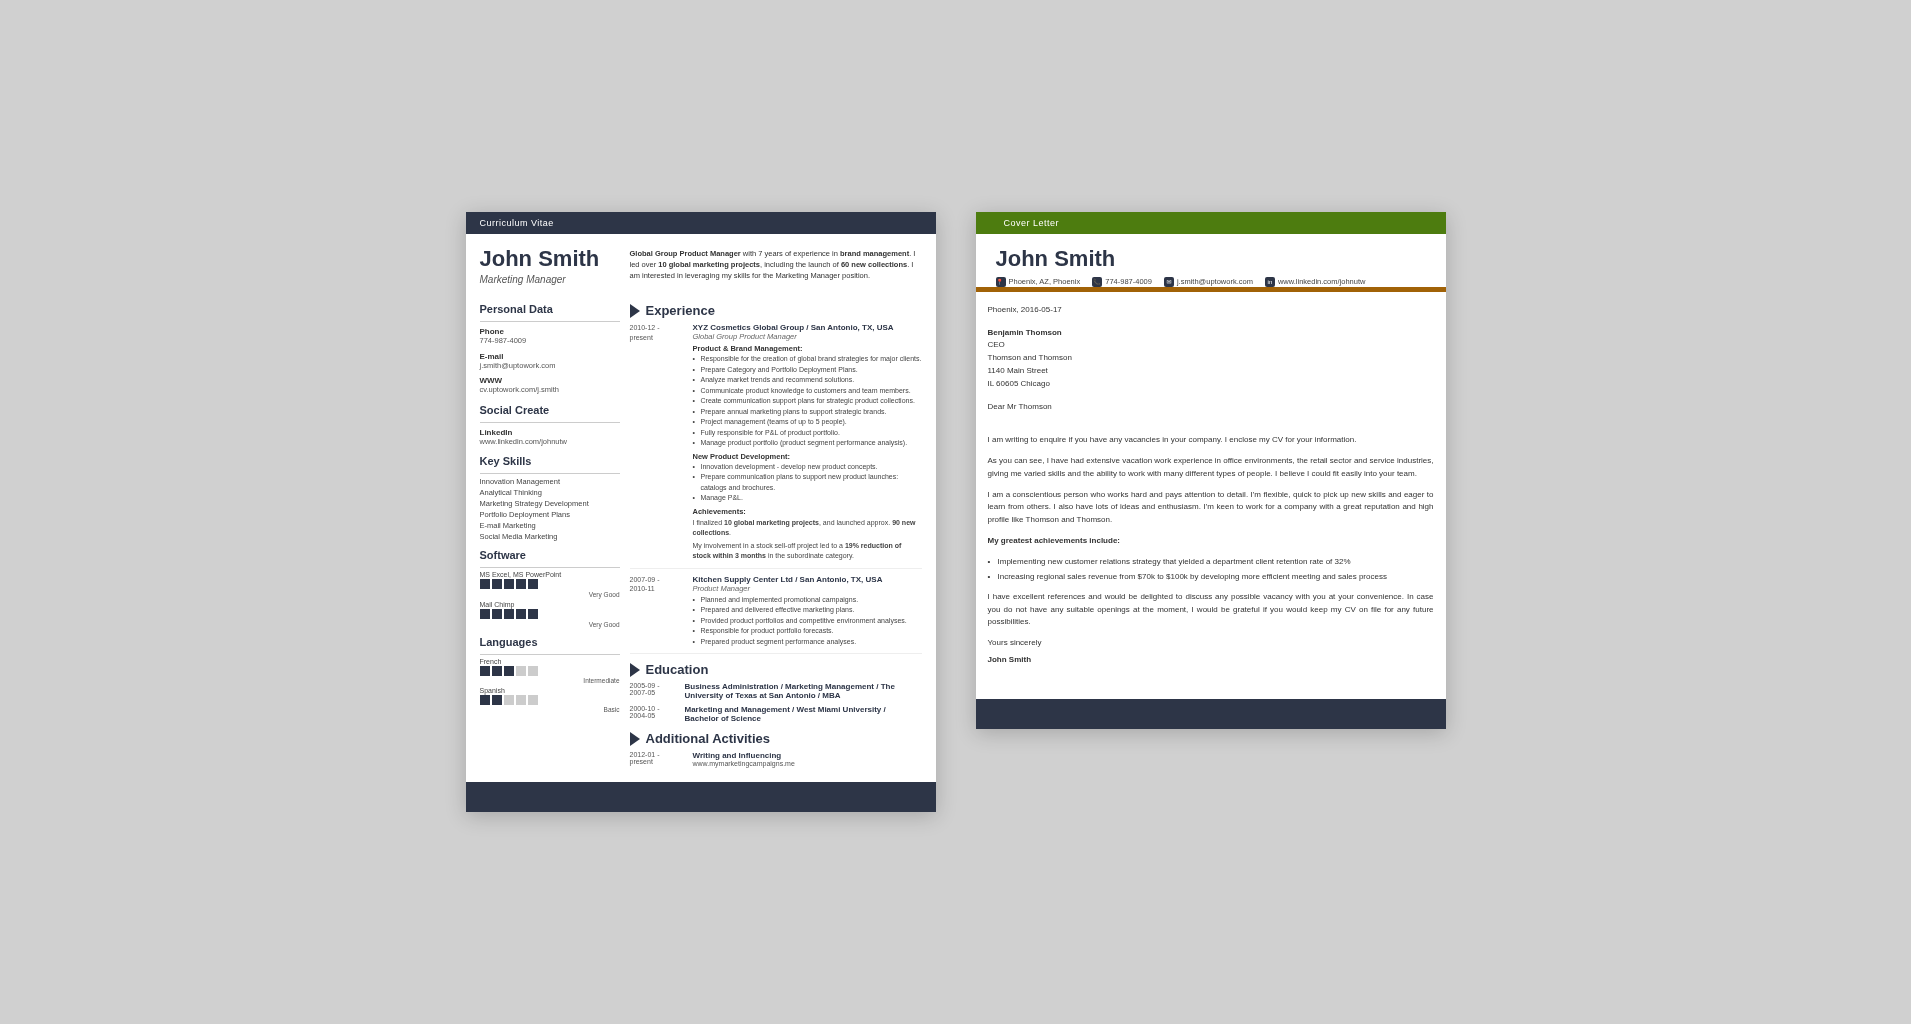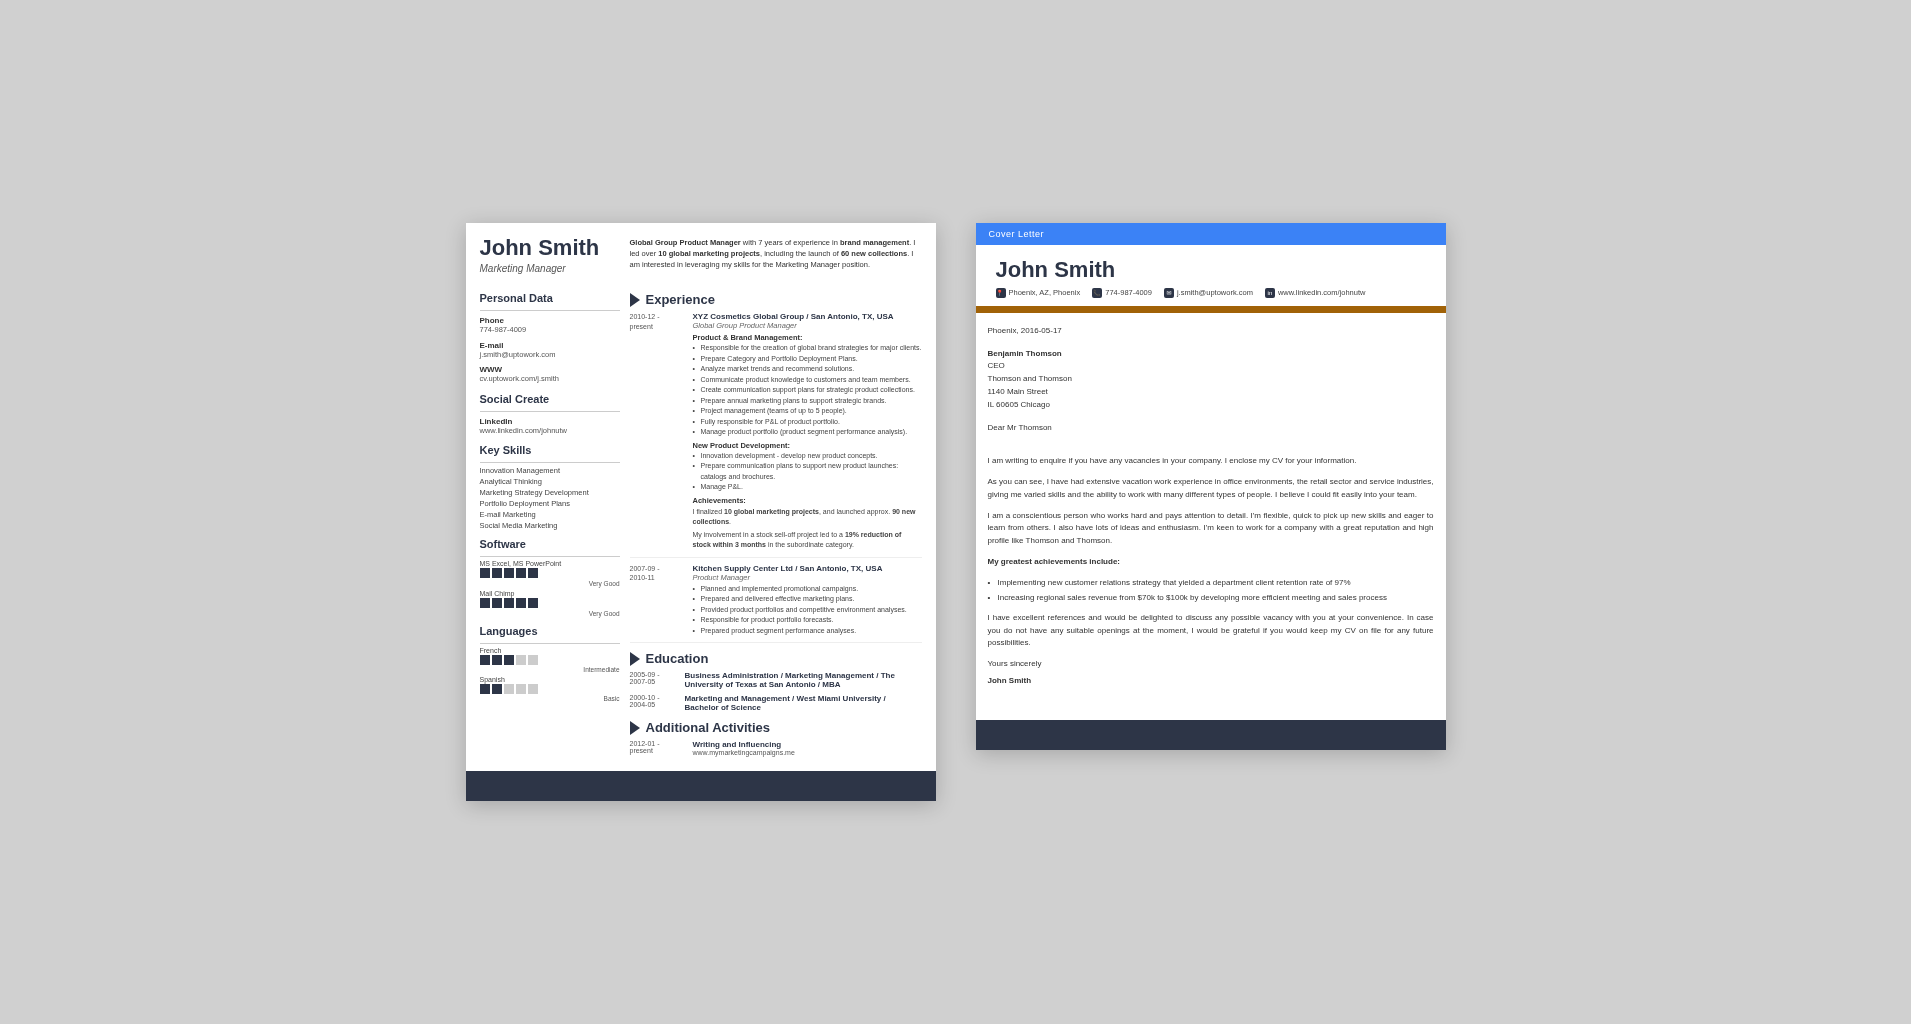--- a/index.html
+++ b/index.html
@@ -263,37 +263,37 @@
       margin-top: 10px;
     }
 
     
     .cl-document {
       width: 470px;
       background: #fff;
       box-shadow: 0 4px 20px rgba(0,0,0,0.2);
     }
     .cl-header-bar {
-      background: #3b82f6;
+      background: #4d7c0f;
       color: #fff;
-      padding: 6px 13px;
+      padding: 6px 28px;
       font-size: 9px;
       letter-spacing: 0.5px;
     }
     .cl-name {
       font-size: 22px;
       font-weight: bold;
       color: #2d3547;
       padding: 12px 20px 5px 20px;
     }
     .cl-contact-row {
       display: flex;
       gap: 12px;
-      padding: 0 20px 8px 20px;
-      border-bottom: 7px solid #a16207;
+      padding: 0 20px 0 20px;
+      border-bottom: 5px solid #a16207;
       flex-wrap: wrap;
     }
     .cl-contact-item {
       display: flex;
       align-items: center;
       gap: 3px;
       font-size: 7.5px;
       color: #444;
     }
     .cl-contact-icon {
@@ -364,20 +364,23 @@
       height: 30px;
       margin-top: 20px;
     }
   </style>
 </head>
 <body>
 
 <div class="documents-container">
 
   <div class="cv-document">
+    <div class="cv-header-bar">
+      <span>Curriculum Vitae</span>
+    </div>
 
     <div class="cv-name-section">
       <div class="cv-left-col">
         <div class="cv-name">John Smith</div>
         <div class="cv-title">Marketing Manager</div>
       </div>
       <div class="cv-right-col">
         <div class="cv-summary">
           <strong>Global Group Product Manager</strong> with 7 years of experience in <strong>brand management</strong>. I led over <strong>10 global marketing projects</strong>, including the launch of <strong>60 new collections</strong>. I am interested in leveraging my skills for the Marketing Manager position.
         </div>
@@ -576,21 +579,21 @@
       <br>
       <div class="cl-paragraph">I am writing to enquire if you have any vacancies in your company. I enclose my CV for your information.</div>
 
       <div class="cl-paragraph">As you can see, I have had extensive vacation work experience in office environments, the retail sector and service industries, giving me varied skills and the ability to work with many different types of people. I believe I could fit easily into your team.</div>
 
       <div class="cl-paragraph">I am a conscientious person who works hard and pays attention to detail. I'm flexible, quick to pick up new skills and eager to learn from others. I also have lots of ideas and enthusiasm. I'm keen to work for a company with a great reputation and high profile like Thomson and Thomson.</div>
 
       <div class="cl-paragraph"><strong>My greatest achievements include:</strong></div>
 
       <div class="cl-achievements">
-        <div class="cl-achievement-item">Implementing new customer relations strategy that yielded a department client retention rate of 97%</div>
+        <div class="cl-achievement-item">Implementing new customer relations strategy that yielded a department client retention rate of 32%</div>
         <div class="cl-achievement-item">Increasing regional sales revenue from $70k to $100k by developing more efficient meeting and sales process</div>
       </div>
 
       <div class="cl-paragraph">I have excellent references and would be delighted to discuss any possible vacancy with you at your convenience. In case you do not have any suitable openings at the moment, I would be grateful if you would keep my CV on file for any future possibilities.</div>
 
       <div class="cl-closing">Yours sincerely</div>
       <div class="cl-signature">John Smith</div>
     </div>
 
     <div class="cl-footer"></div>

